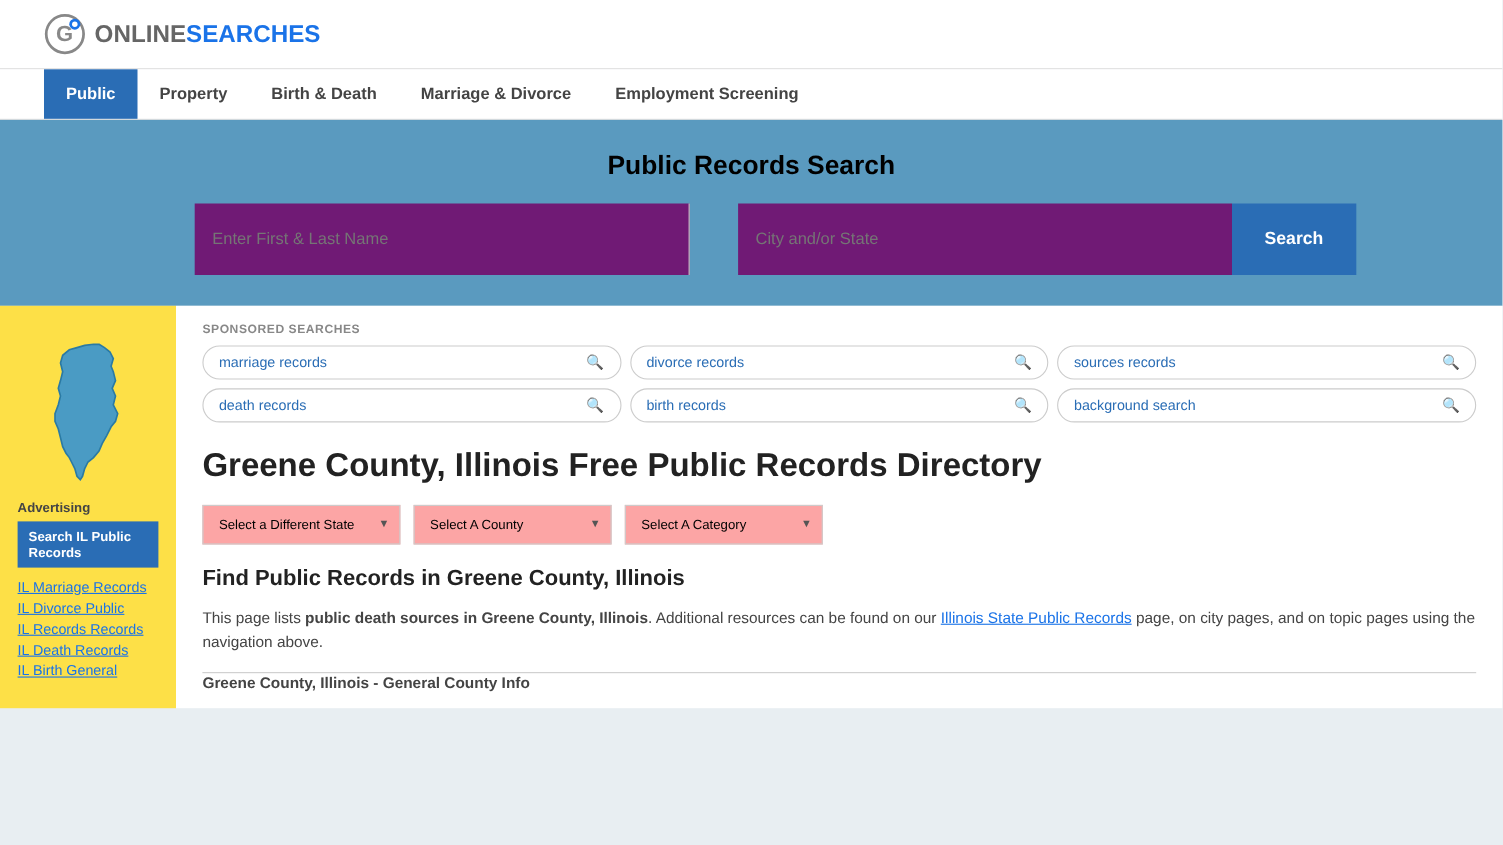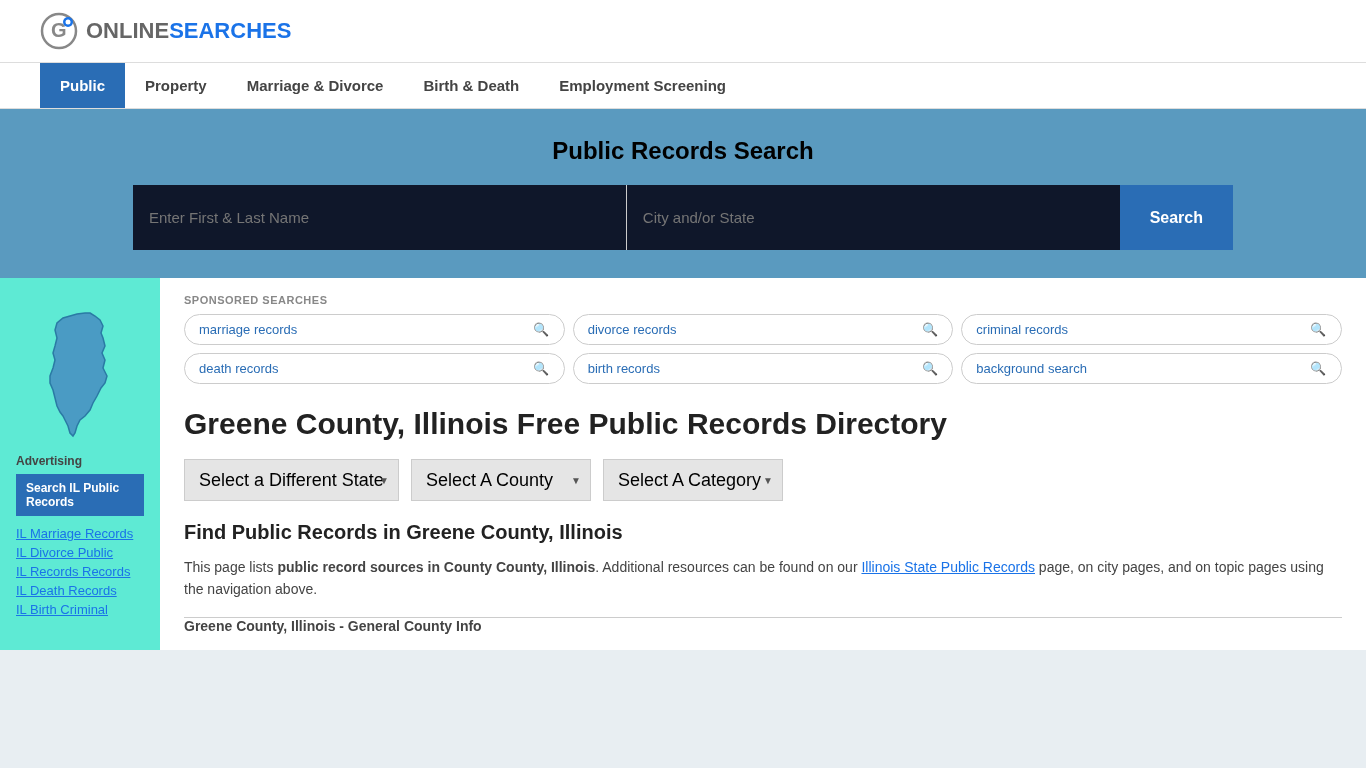--- a/index.html
+++ b/index.html
@@ -12,47 +12,47 @@
 
     
     .nav { background: #fff; display: flex; align-items: center; padding: 0 40px; border-bottom: 1px solid #ddd; }
     .nav-item { padding: 14px 20px; font-size: 15px; font-weight: 600; color: #444; cursor: pointer; text-decoration: none; }
     .nav-item.active { background: #2a6db5; color: #fff; }
 
     
     .hero { background: #5a9abf; padding: 28px 40px; }
     .hero h1 { color: #000000; text-align: center; font-size: 24px; font-weight: bold; margin-bottom: 20px; }
     .search-row { display: flex; gap: 0; max-width: 1100px; margin: 0 auto; }
-    .search-input { flex: 1; padding: 24px 16px; font-size: 15px; border: none; outline: none; background: #0f172a; color: #999; }
+    .search-input { flex: 1; padding: 24px 16px; font-size: 15px; border: none; outline: none; background: #701a75; color: #999; margin-left: 44px; }
     .search-input:first-child { border-right: 1px solid #ccc; }
     .search-btn { background: #2a6db5; color: #fff; border: none; padding: 14px 30px; font-size: 16px; font-weight: bold; cursor: pointer; }
 
     
     .main-container { display: flex; gap: 0; padding: 0; max-width: 1366px; }
-    .sidebar { width: 160px; min-width: 160px; padding: 20px 16px; background: #5eead4; }
+    .sidebar { width: 160px; min-width: 160px; padding: 20px 16px; background: #fde047; }
     .content { flex: 1; padding: 16px 24px; background: #fff; }
 
     
     .sponsored-label { font-size: 11px; color: #888; font-weight: bold; margin-bottom: 8px; letter-spacing: 0.5px; }
     .search-tags { display: grid; grid-template-columns: 1fr 1fr 1fr; gap: 8px; margin-bottom: 20px; }
     .search-tag { border: 1.5px solid #ccc; border-radius: 20px; padding: 7px 14px; display: flex; align-items: center; justify-content: space-between; background: #fff; cursor: pointer; }
     .search-tag-text { color: #2a6db5; font-size: 13px; flex: 1; }
     .search-tag-icon { color: #888; font-size: 13px; }
 
     
     .advertising-label { font-size: 12px; font-weight: bold; color: #444; margin-bottom: 6px; }
     .ad-button { background: #2a6db5; color: #fff; padding: 7px 10px; font-size: 12px; font-weight: bold; cursor: pointer; border: none; display: block; width: 100%; text-align: left; margin-bottom: 10px; }
     .sidebar-link { display: block; color: #1a73e8; font-size: 13px; margin-bottom: 4px; text-decoration: underline; cursor: pointer; }
 
     
     .page-title { font-size: 30px; font-weight: bold; color: #222; margin-bottom: 16px; line-height: 1.3; }
 
     
     .dropdown-row { display: flex; gap: 12px; margin-bottom: 20px; }
-    .dropdown-sel { border: 1px solid #ccc; padding: 10px 14px; font-size: 18px; background: #e5e5e5; cursor: pointer; appearance: none; -webkit-appearance: none; min-width: 180px; }
+    .dropdown-sel { border: 1px solid #ccc; padding: 10px 14px; font-size: 12px; background: #fca5a5; cursor: pointer; appearance: none; -webkit-appearance: none; min-width: 180px; }
     .dropdown-wrap { position: relative; display: inline-block; }
     .dropdown-wrap::after { content: '▼'; font-size: 10px; color: #555; position: absolute; right: 10px; top: 50%; transform: translateY(-50%); pointer-events: none; }
 
     
     .find-title { font-size: 20px; font-weight: bold; color: #222; margin-bottom: 12px; }
     .find-text { font-size: 14px; color: #444; line-height: 1.6; margin-bottom: 16px; }
     .find-text strong { font-weight: bold; }
     .find-text a { color: #1a73e8; text-decoration: underline; cursor: pointer; }
 
     
@@ -74,22 +74,22 @@
     </svg>
     <div>
       <span style="color:#666;font-size:22px;font-weight:bold;">ONLINE</span><span style="color:#1a73e8;font-size:22px;font-weight:bold;">SEARCHES</span>
     </div>
   </div>
 </div>
 
 <nav class="nav">
   <a class="nav-item active">Public</a>
   <a class="nav-item">Property</a>
+  <a class="nav-item">Birth &amp; Death</a>
   <a class="nav-item">Marriage &amp; Divorce</a>
-  <a class="nav-item">Birth &amp; Death</a>
   <a class="nav-item">Employment Screening</a>
 </nav>
 
 <div class="hero">
   <h1>Public Records Search</h1>
   <div class="search-row">
     <input class="search-input" type="text" placeholder="Enter First &amp; Last Name" style="">
     <input class="search-input" type="text" placeholder="City and/or State" style="">
     <button class="search-btn">Search</button>
   </div>
@@ -105,39 +105,39 @@
       </svg>
     </div>
 
     <div>
       <div class="advertising-label">Advertising</div>
       <button class="ad-button">Search IL Public Records</button>
       <a class="sidebar-link">IL Marriage Records</a>
       <a class="sidebar-link">IL Divorce Public</a>
       <a class="sidebar-link">IL Records Records</a>
       <a class="sidebar-link">IL Death Records</a>
-      <a class="sidebar-link">IL Birth Criminal</a>
+      <a class="sidebar-link">IL Birth General</a>
     </div>
   </div>
 
   <div class="content">
 
     <div>
       <div class="sponsored-label">SPONSORED SEARCHES</div>
       <div class="search-tags">
         <div class="search-tag">
           <span class="search-tag-text">marriage records</span>
           <span class="search-tag-icon">🔍</span>
         </div>
         <div class="search-tag">
           <span class="search-tag-text">divorce records</span>
           <span class="search-tag-icon">🔍</span>
         </div>
         <div class="search-tag">
-          <span class="search-tag-text">criminal records</span>
+          <span class="search-tag-text">sources records</span>
           <span class="search-tag-icon">🔍</span>
         </div>
         <div class="search-tag">
           <span class="search-tag-text">death records</span>
           <span class="search-tag-icon">🔍</span>
         </div>
         <div class="search-tag">
           <span class="search-tag-text">birth records</span>
           <span class="search-tag-icon">🔍</span>
         </div>
@@ -164,21 +164,21 @@
       <div class="dropdown-wrap">
         <select class="dropdown-sel">
           <option>Select A Category</option>
         </select>
       </div>
     </div>
 
     <div>
       <h2 class="find-title">Find Public Records in Greene County, Illinois</h2>
       <p class="find-text">
-        <span>This page lists </span><strong>public record sources in County County, Illinois</strong><span>. Additional resources can be found on our </span><a>Illinois State Public Records</a><span> page, on city pages, and on topic pages using the navigation above.</span>
+        <span>This page lists </span><strong>public death sources in Greene County, Illinois</strong><span>. Additional resources can be found on our </span><a>Illinois State Public Records</a><span> page, on city pages, and on topic pages using the navigation above.</span>
       </p>
     </div>
 
     <div class="section-divider">
       <div class="section-divider-title">Greene County, Illinois - General County Info</div>
     </div>
 
   </div>
 </div>
 

